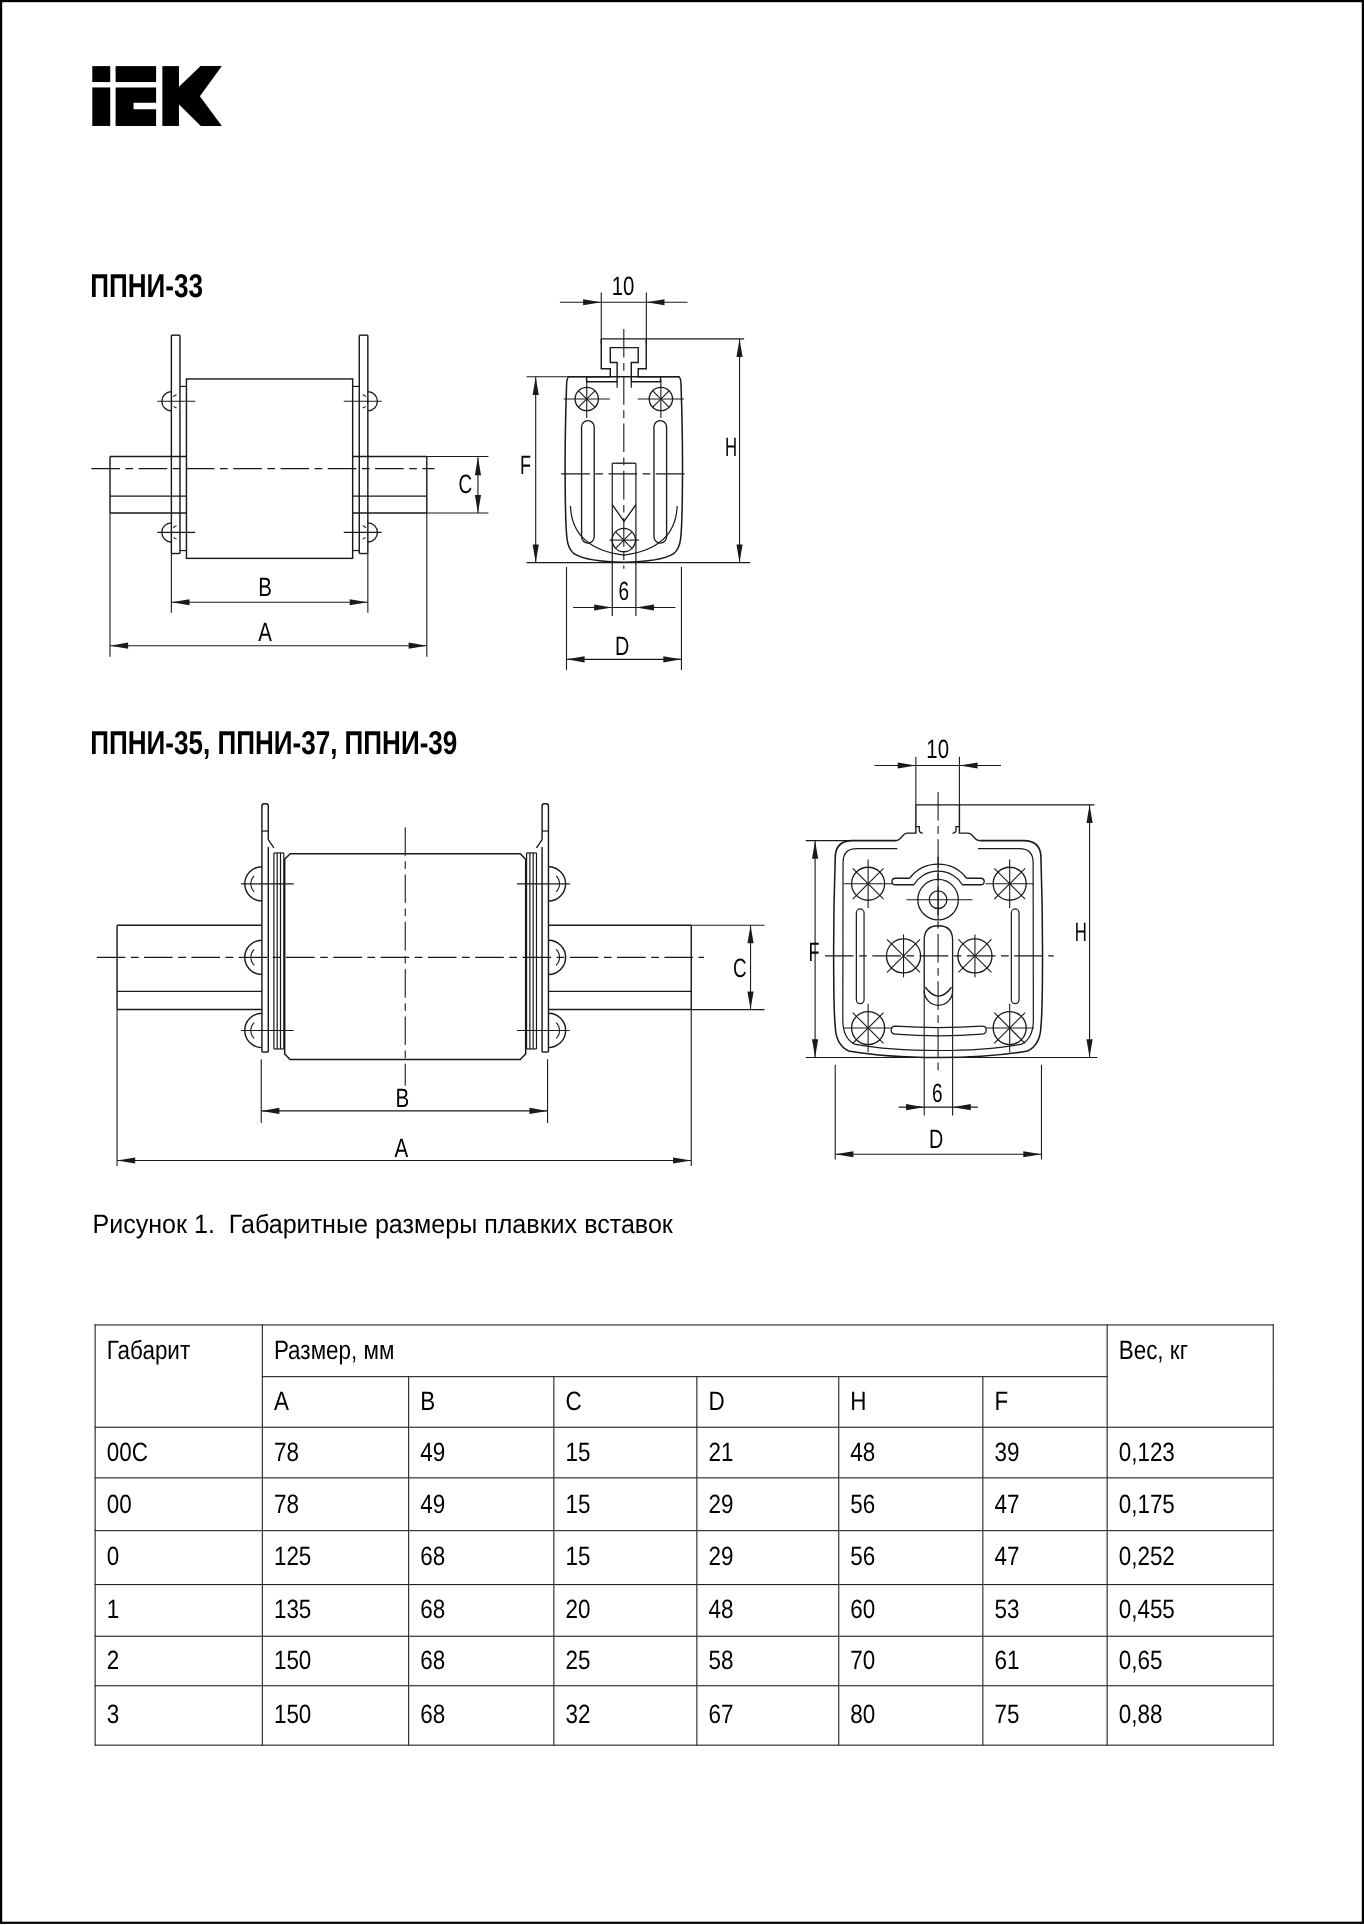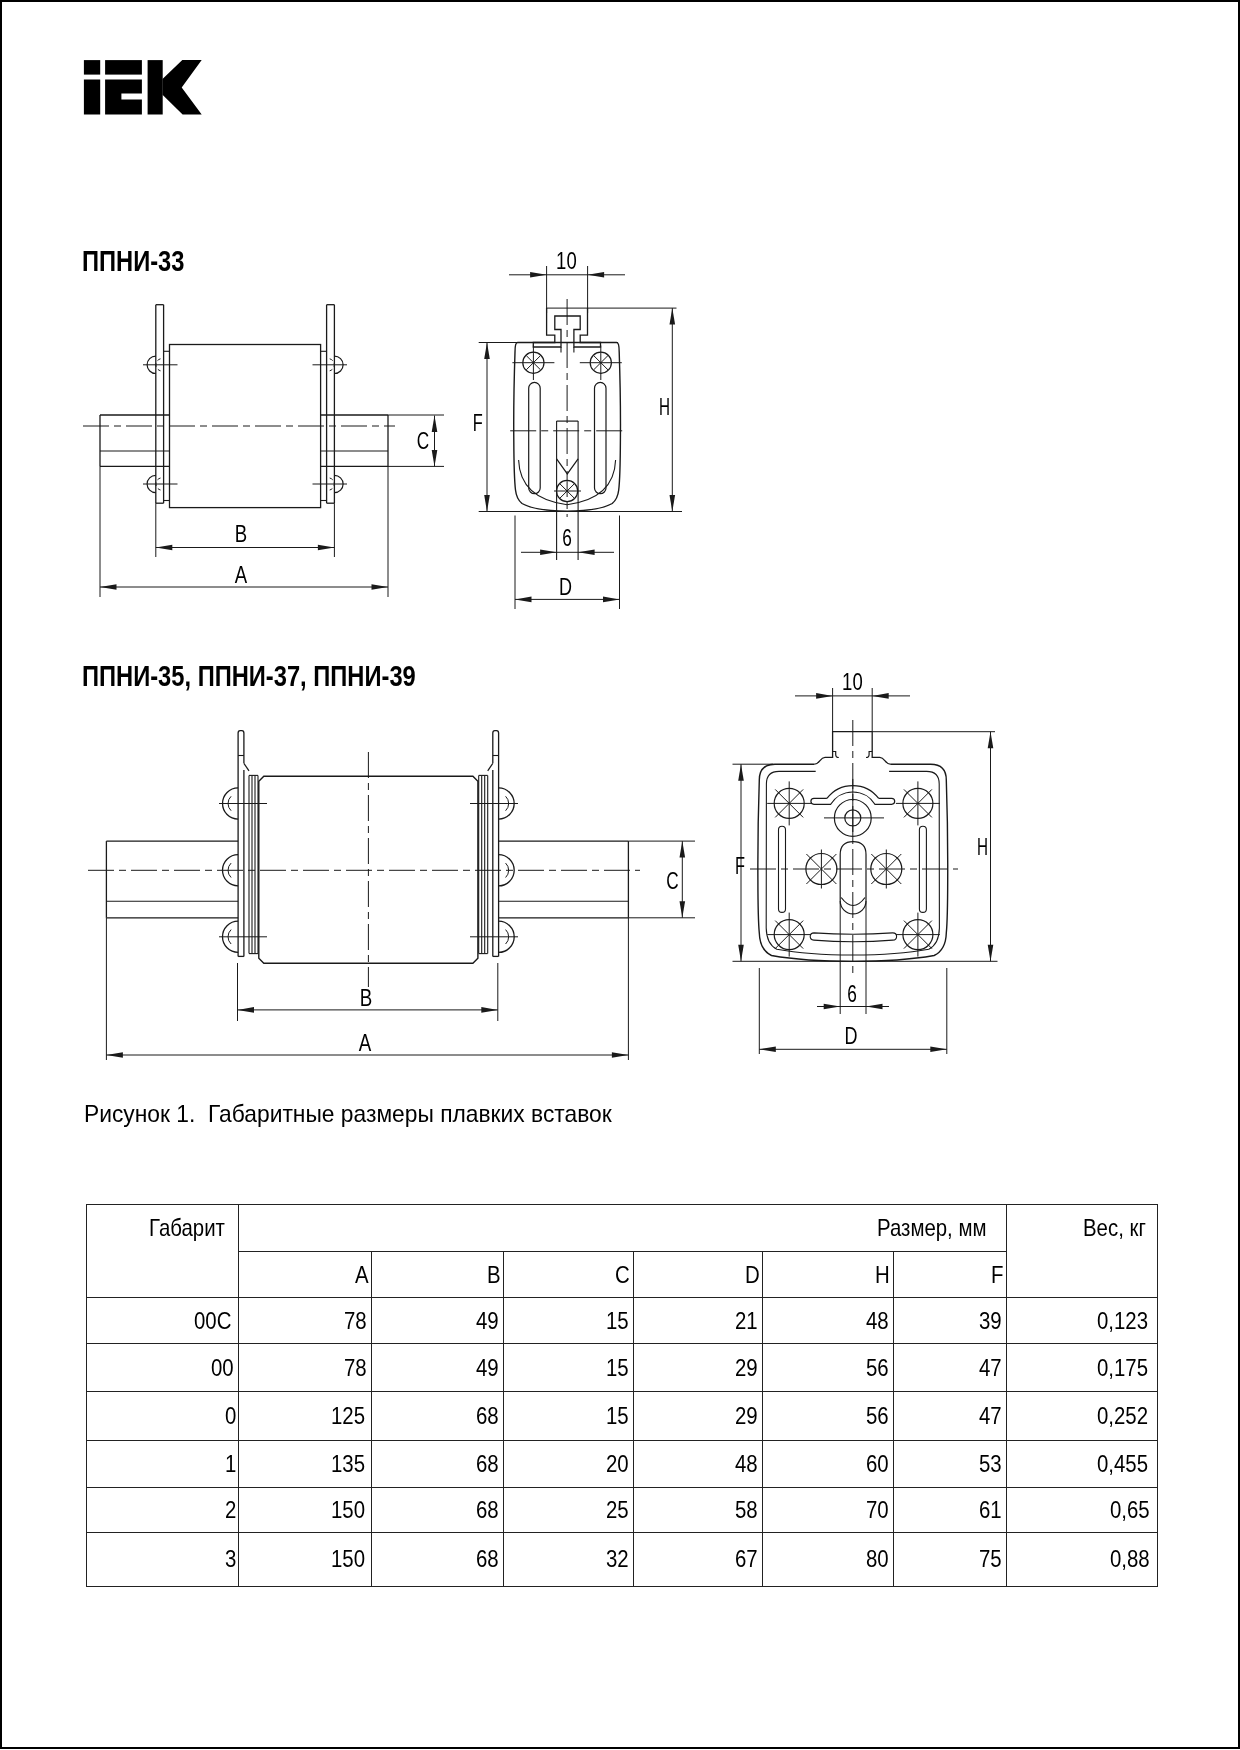--- a/index.html
+++ b/index.html
@@ -6,21 +6,21 @@
 .page { position:relative; width:1240px; height:1750px; font-family:"Liberation Sans",sans-serif; overflow:hidden; transform:translateZ(0); }
 .border { position:absolute; left:0; top:0; width:1236px; height:1745px; border:2.2px solid #000; }
 svg { position:absolute; left:0; top:0; }
 svg text { font-family:"Liberation Sans",sans-serif; }
 .t1 { position:absolute; left:81.6px; top:243.5px; font-size:30px; font-weight:bold; white-space:pre; transform:scaleX(0.79); transform-origin:0 0; }
 .t2 { position:absolute; left:82.2px; top:659px; font-size:30px; font-weight:bold; white-space:pre; transform:scaleX(0.79); transform-origin:0 0; }
 .cap { position:absolute; left:83.5px; top:1100px; font-size:24px; white-space:pre; transform:scaleX(0.95); transform-origin:0 0; }
 table { position:absolute; left:85.5px; top:1203.5px; border-collapse:collapse; table-layout:fixed; width:1071.1px; }
 td { border:1.4px solid #222; padding:0 0 0 10px; font-size:24px; vertical-align:middle; overflow:hidden; }
 .vt { vertical-align:top; padding-top:9px; }
-table { border:1.8px solid #111;text-align:right; }
+table { border:1.8px solid #111; }
 .cx { display:inline-block; transform:scaleX(0.85); transform-origin:0 50%; white-space:pre; }
 </style></head>
 <body>
 <div class="page">
 <div class="border"></div>
 <svg width="1240" height="1750" viewBox="0 0 1240 1750">
 <g fill="#000">
         <rect x="83.9" y="60.1" width="16.3" height="14.5"></rect>
         <rect x="83.9" y="79.5" width="16.3" height="35"></rect>
         <rect x="105.1" y="60.1" width="36.8" height="14.5"></rect>

